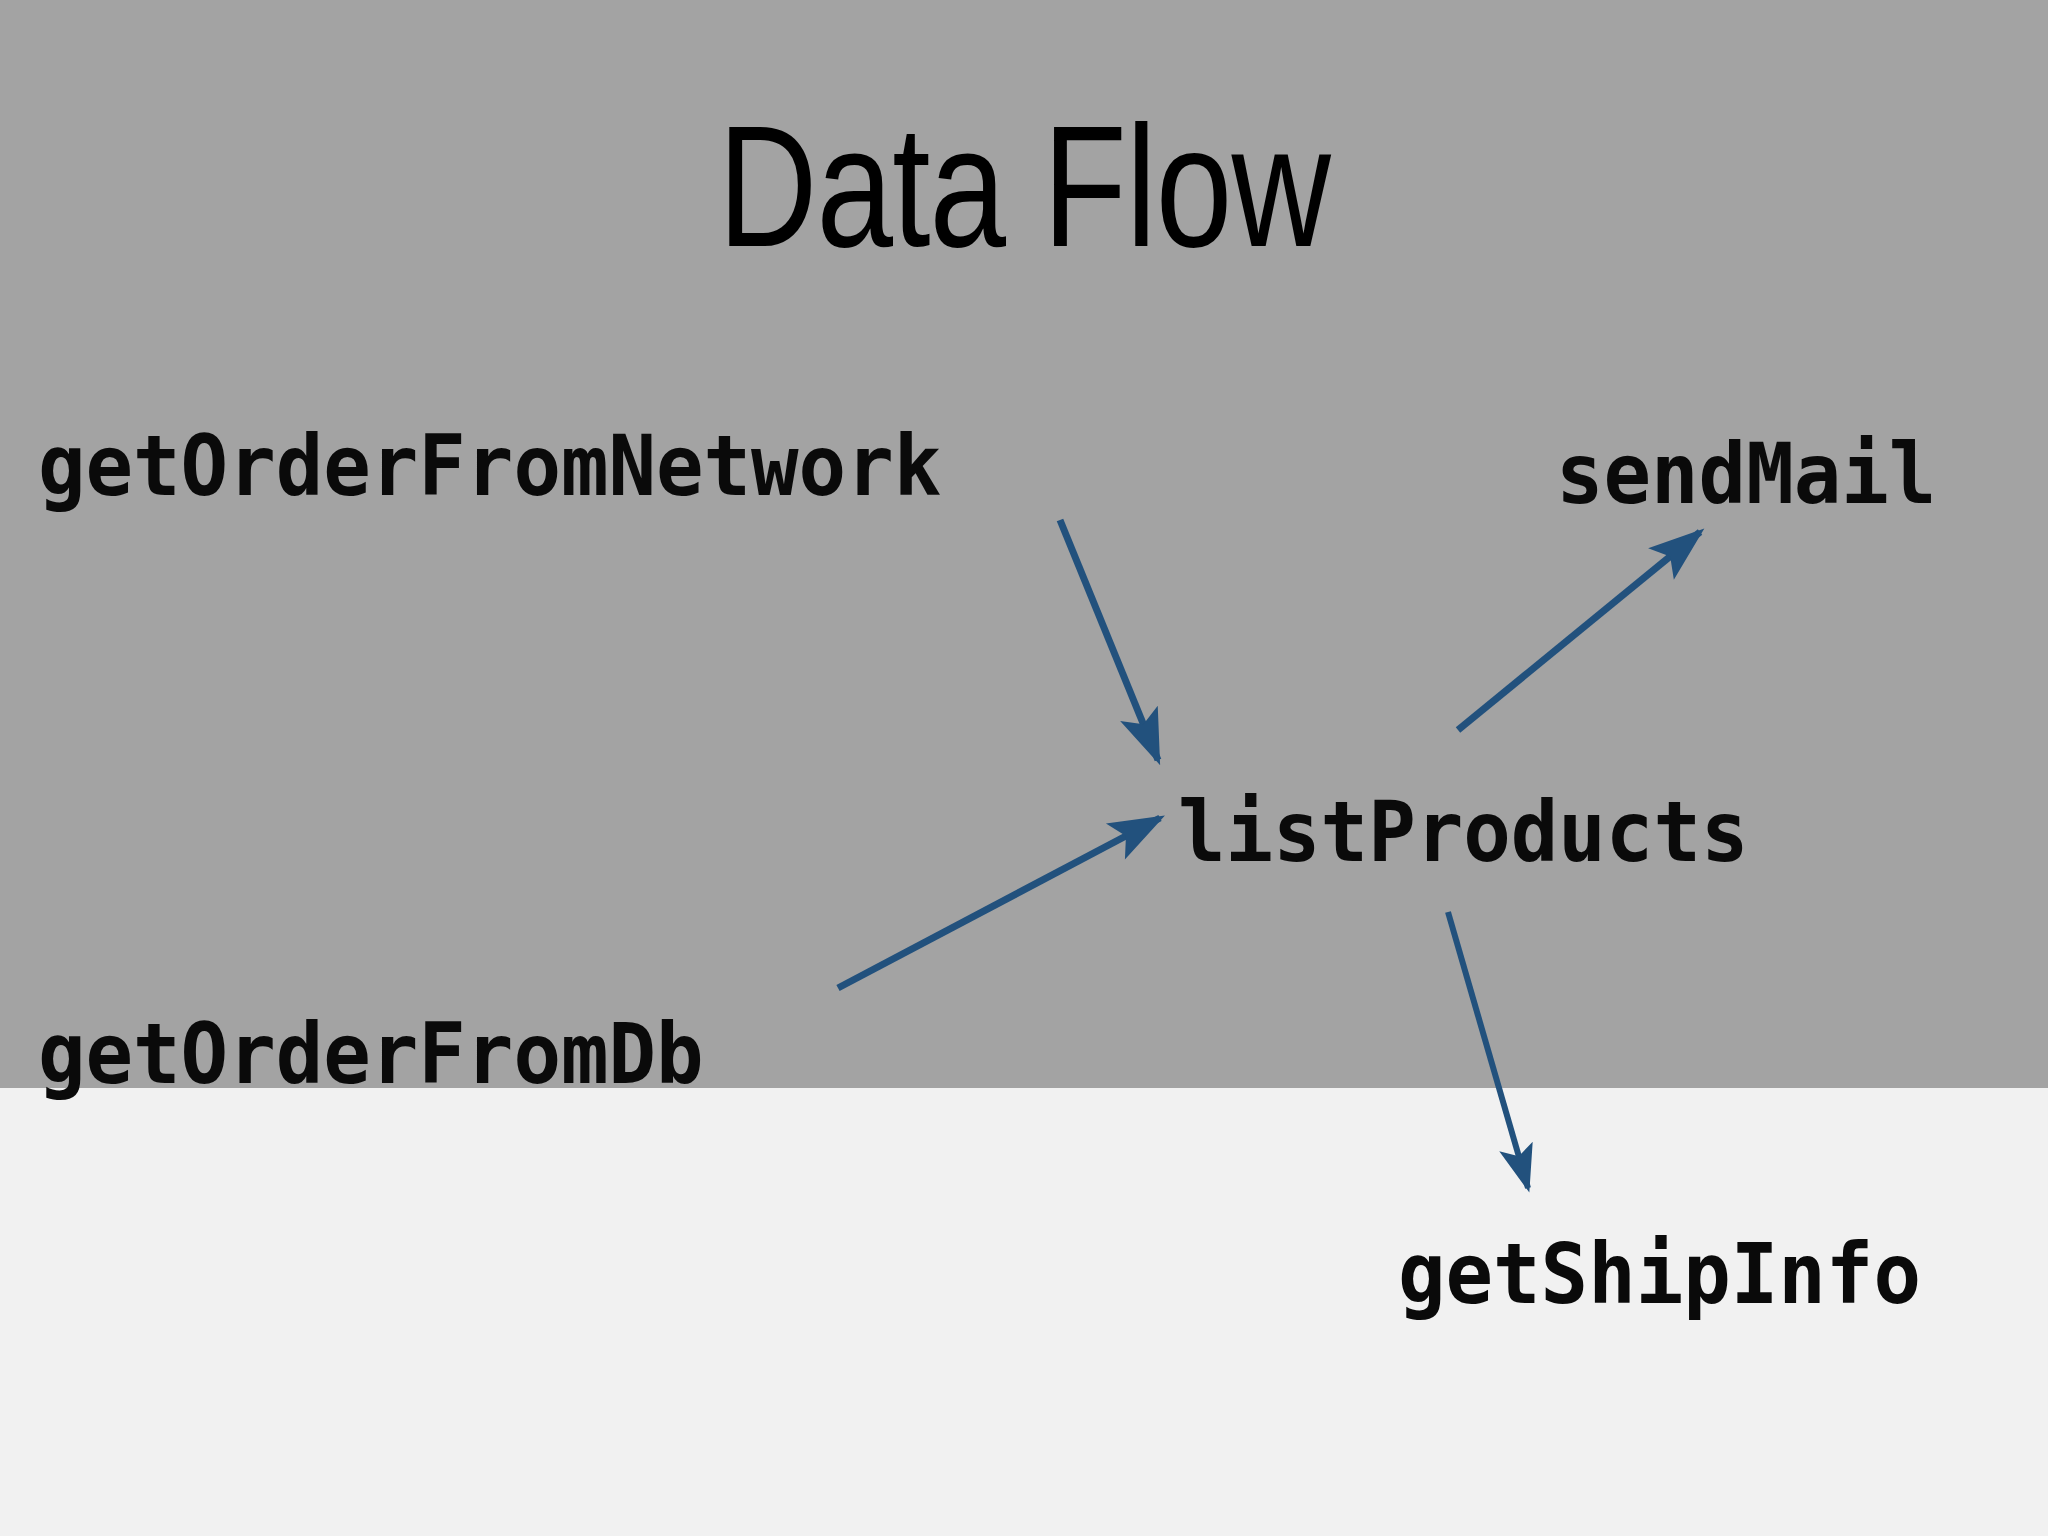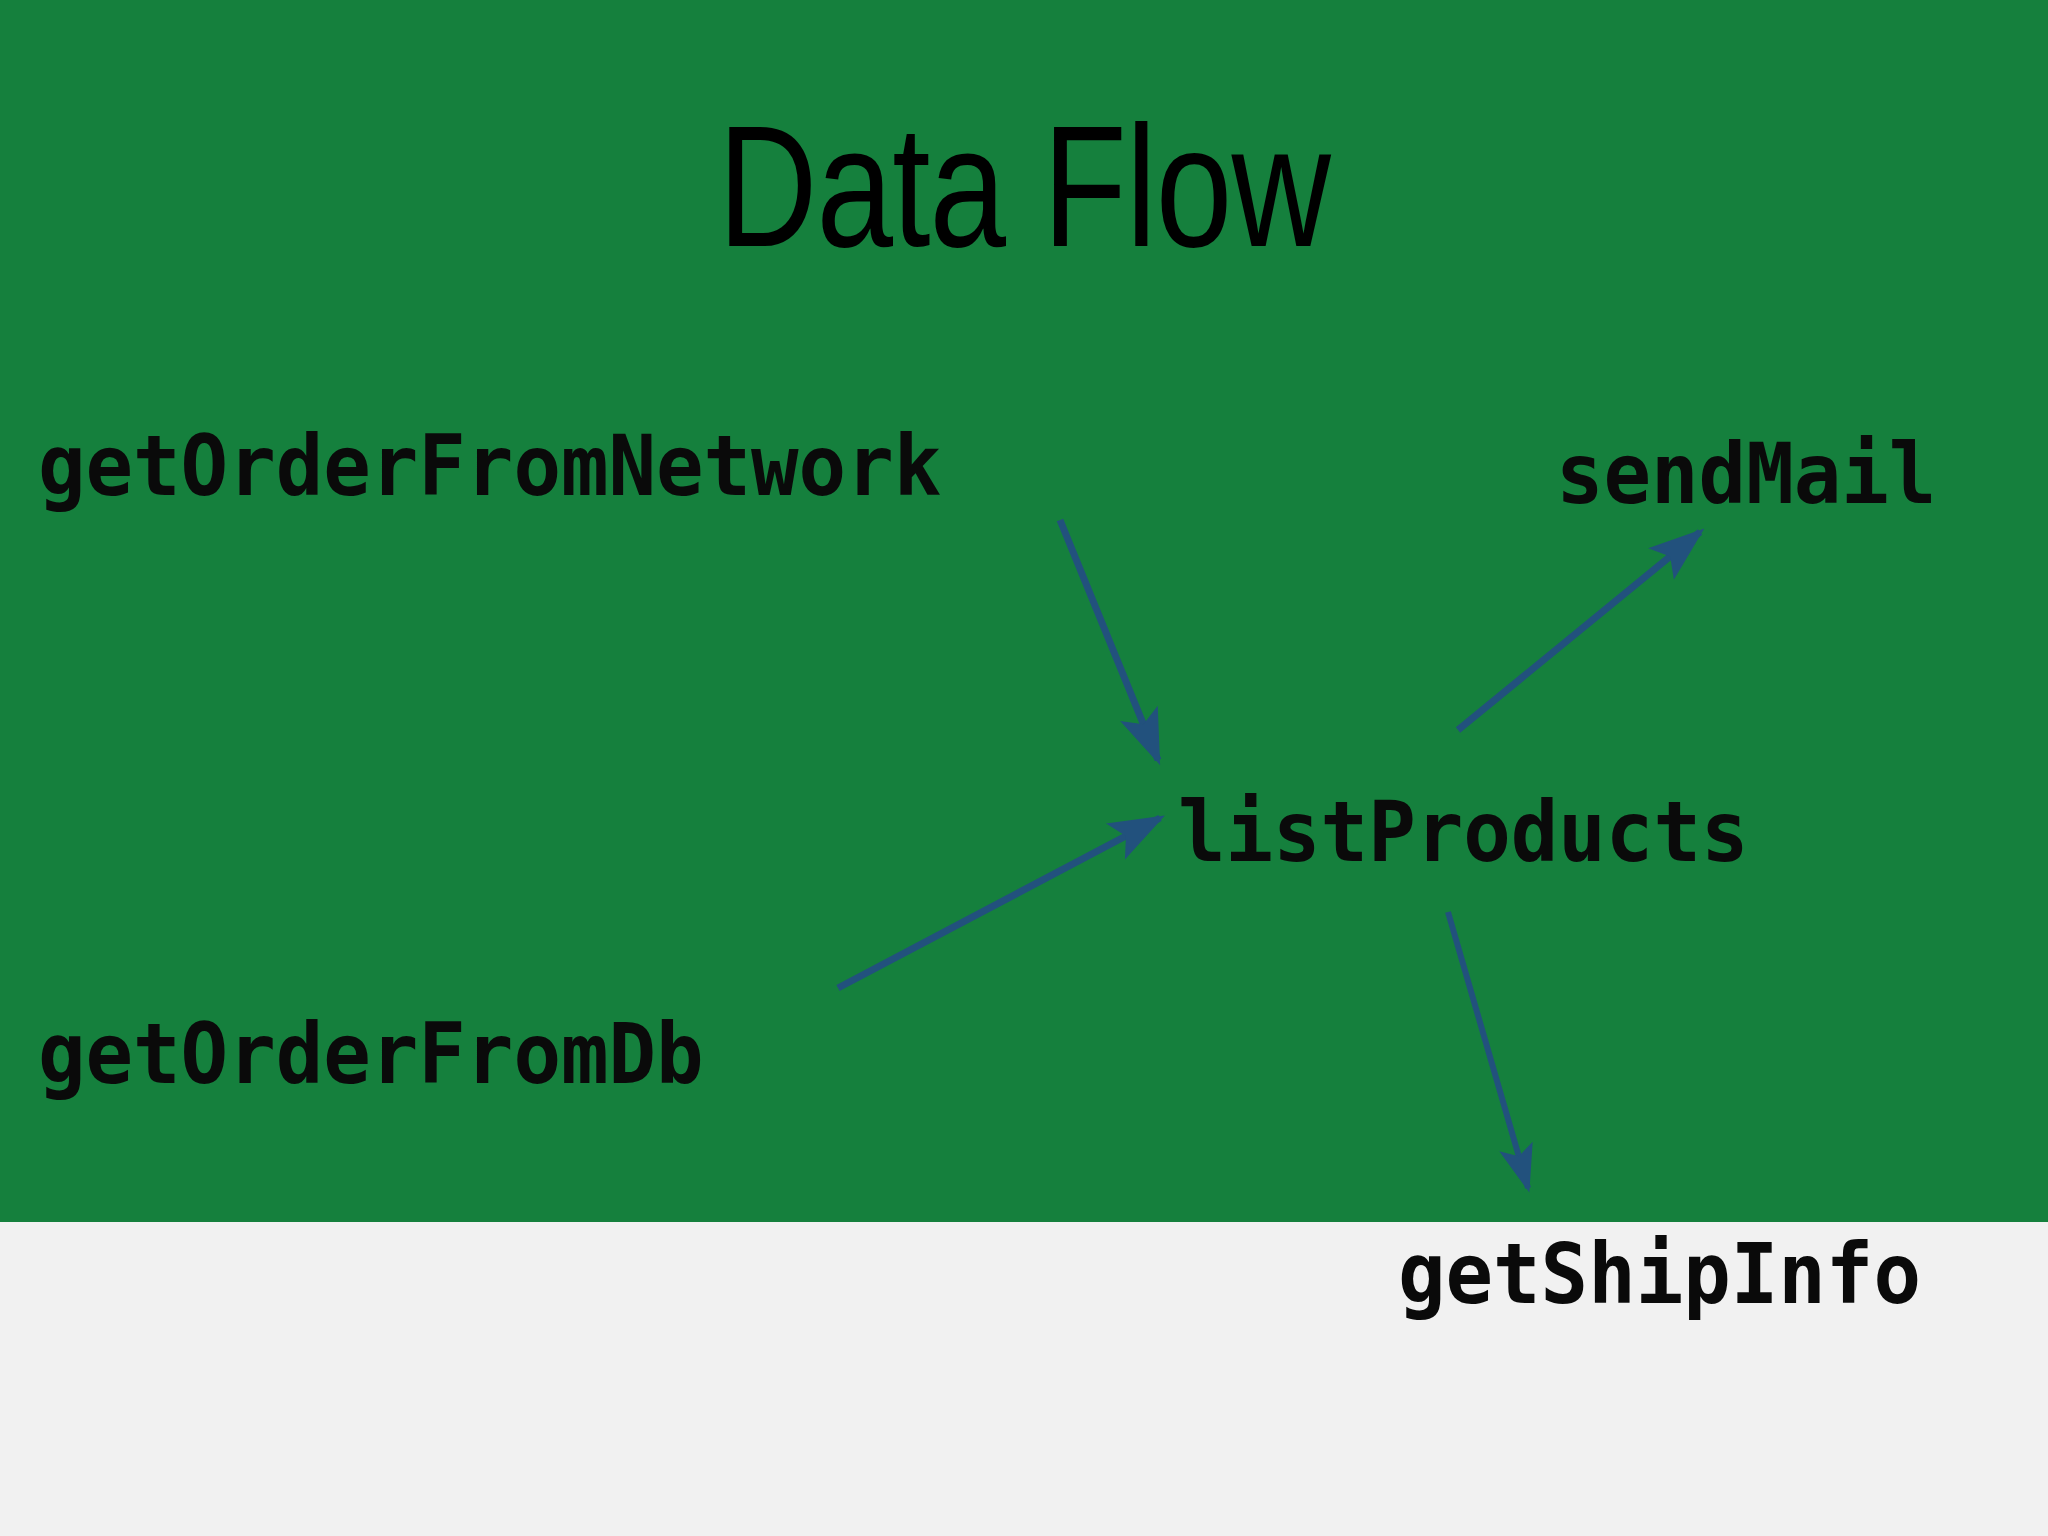--- a/index.html
+++ b/index.html
@@ -11,22 +11,22 @@
     height: 1536px;
     background: #f1f1f1;
     font-family: "DejaVu Sans", sans-serif;
     overflow: hidden;
     position: relative;
   }
 
   #canvas {
     position: relative;
     width: 2048px;
-    height: 1222px;
-    background: #15803d;
+    height: 1088px;
+    background: #a3a3a3;
   }
 
   
   #diagram-title {
     position: absolute;
     left: 0;
     top: 96px;
     width: 2048px;
     text-align: center;
     font-family: "Liberation Sans", "DejaVu Sans", sans-serif;

